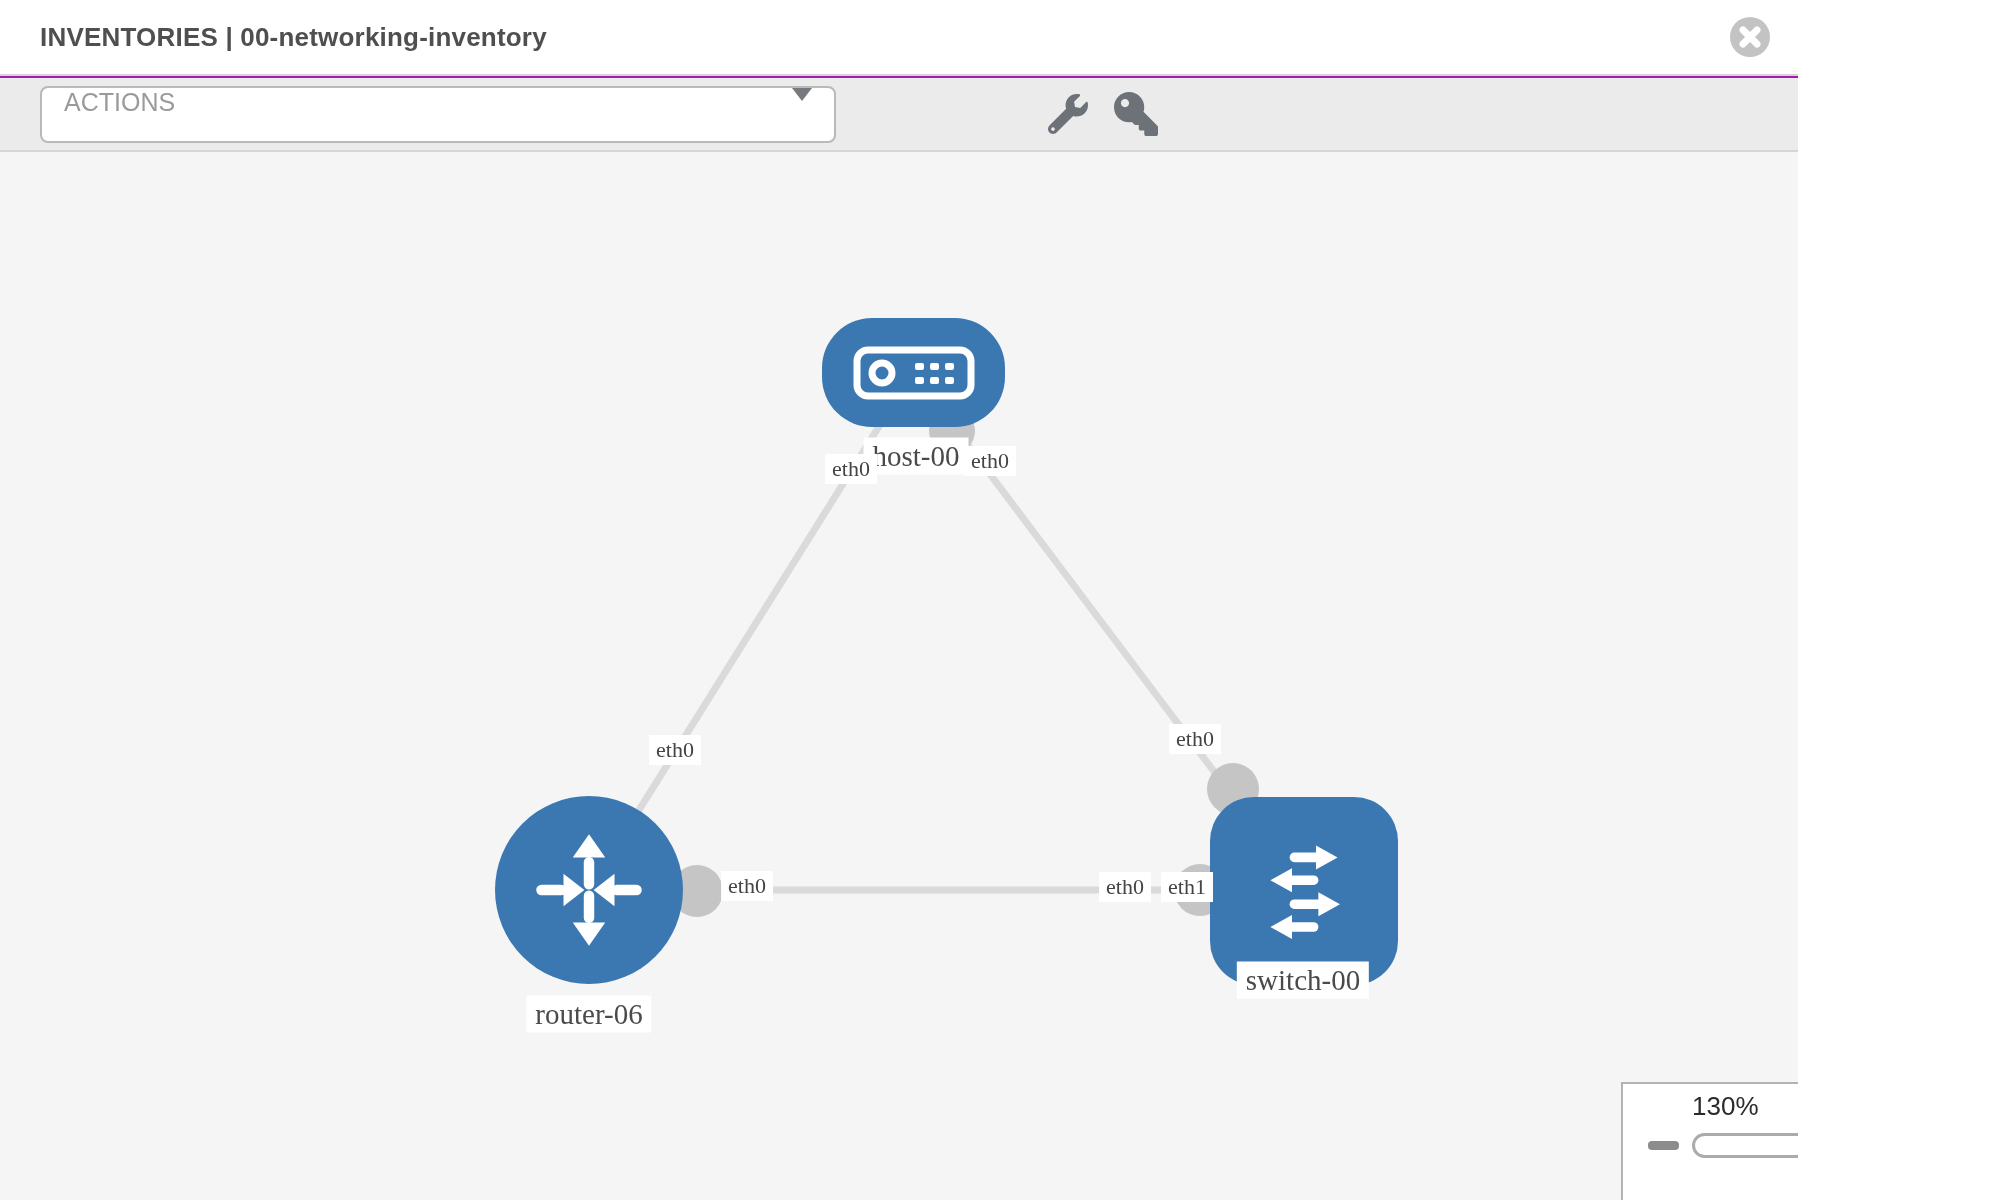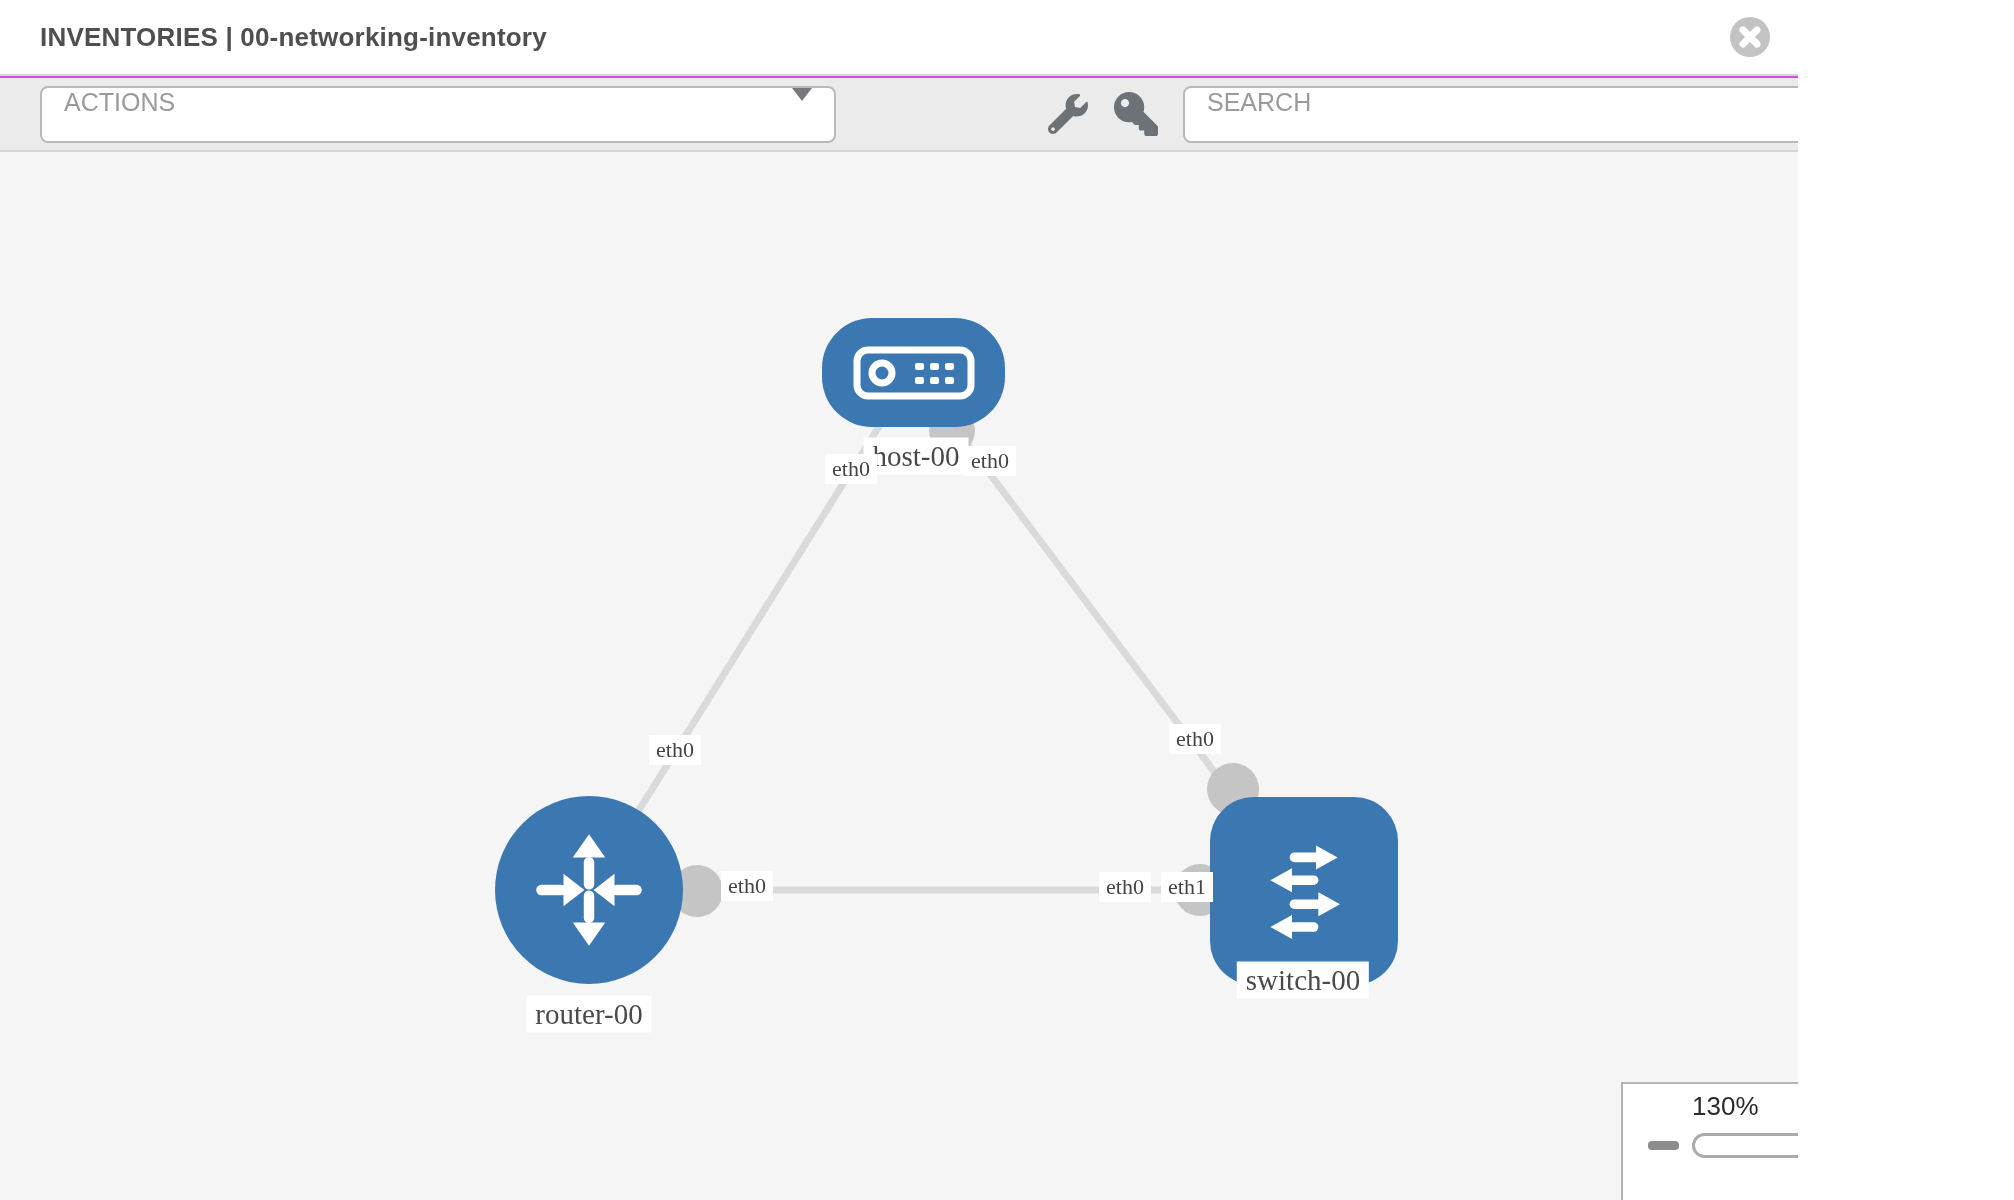--- a/index.html
+++ b/index.html
@@ -1,18 +1,18 @@
 <!DOCTYPE html>
 <html><head>
 <meta charset="utf-8">
 <style>
   * { box-sizing: border-box; margin: 0; padding: 0; }
   html,body { width: 2014px; height: 1200px; }
   body { font-family: "Liberation Sans", sans-serif; background:#fff; }
-  .screen { position:relative; width:1798px; height:1200px; overflow:hidden; background:#d946ef; }
+  .screen { position:relative; width:1798px; height:1200px; overflow:hidden; background:#a21caf; }
 
   
   .app-header { position:absolute; top:0; left:0; right:0; height:76px; background:#fff;
                 border-bottom:2px solid #d6d6d6; z-index:10; }
   .page-title { position:absolute; left:40px; top:50%; transform:translateY(-50%);
                 font-size:26px; font-weight:bold; color:#4f4f4f; letter-spacing:.2px; }
   .close-btn { position:absolute; right:28px; top:17px; width:40px; height:40px; border:none;
                background:#c3c3c3; border-radius:50%; cursor:pointer; display:flex;
                align-items:center; justify-content:center; }
 
@@ -97,24 +97,20 @@
     </button>
 
     <button class="icon-btn btn-key">
       <svg width="44" height="44" viewBox="0 0 512 512">
         <g transform="translate(512,0) scale(-1,1)">
           <path d="M512 176.001C512 273.203 433.202 352 336 352c-11.22 0-22.19-1.062-32.827-3.069l-24.012 27.014A23.999 23.999 0 0 1 261.223 384H224v40c0 13.255-10.745 24-24 24h-40v40c0 13.255-10.745 24-24 24H24c-13.255 0-24-10.745-24-24v-78.059c0-6.365 2.529-12.47 7.029-16.971l161.802-161.802C163.108 213.814 160 195.271 160 176 160 78.798 238.797.001 335.999 0 433.488-.001 512 78.511 512 176.001zM336 128c0 26.51 21.49 48 48 48s48-21.49 48-48-21.49-48-48-48-48 21.49-48 48z"></path>
         </g>
       </svg>
     </button>
 
-    <div class="combo combo-search">
-      <input class="search-input" type="text" placeholder="SEARCH" style="">
-      <span class="caret-down"></span>
-    </div>
   </div>
 
   <div class="topology-canvas">
     <svg class="links-svg" width="2014" height="1048" viewBox="0 0 2014 1048">
 
       <line x1="913" y1="220" x2="589" y2="738" stroke="#dadada" stroke-width="7"></line>
       <line x1="913" y1="220" x2="1304" y2="739" stroke="#dadada" stroke-width="7"></line>
       <line x1="589" y1="738" x2="1304" y2="738" stroke="#dadada" stroke-width="7"></line>
 
       <circle cx="952" cy="279" r="23" fill="#c5c5c5"></circle>
@@ -166,21 +162,21 @@
         <g fill="#fff" stroke="none">
           <polygon points="78,22 60,12 60,32"></polygon>
           <polygon points="22,41 40,31 40,51"></polygon>
           <polygon points="80,61 62,51 62,71"></polygon>
           <polygon points="22,80 40,70 40,90"></polygon>
         </g>
       </svg>
     </div>
 
     <div class="chip node-chip" style="left:916px; top:304px;">host-00</div>
-    <div class="chip node-chip" style="left:589px; top:862px;">router-00</div>
+    <div class="chip node-chip" style="left:589px; top:862px;">router-06</div>
     <div class="chip node-chip" style="left:1303px; top:828px;">switch-00</div>
 
     <div class="chip iface-chip" style="left:851px; top:317px;">eth0</div>
     <div class="chip iface-chip" style="left:990px; top:309px;">eth0</div>
     <div class="chip iface-chip" style="left:675px; top:598px;">eth0</div>
     <div class="chip iface-chip" style="left:1195px; top:587px;">eth0</div>
     <div class="chip iface-chip" style="left:747px; top:734px;">eth0</div>
     <div class="chip iface-chip chip-abs" style="left:1099px; top:720px;">eth0</div>
     <div class="chip iface-chip chip-abs" style="left:1161px; top:720px;">eth1</div>
 

